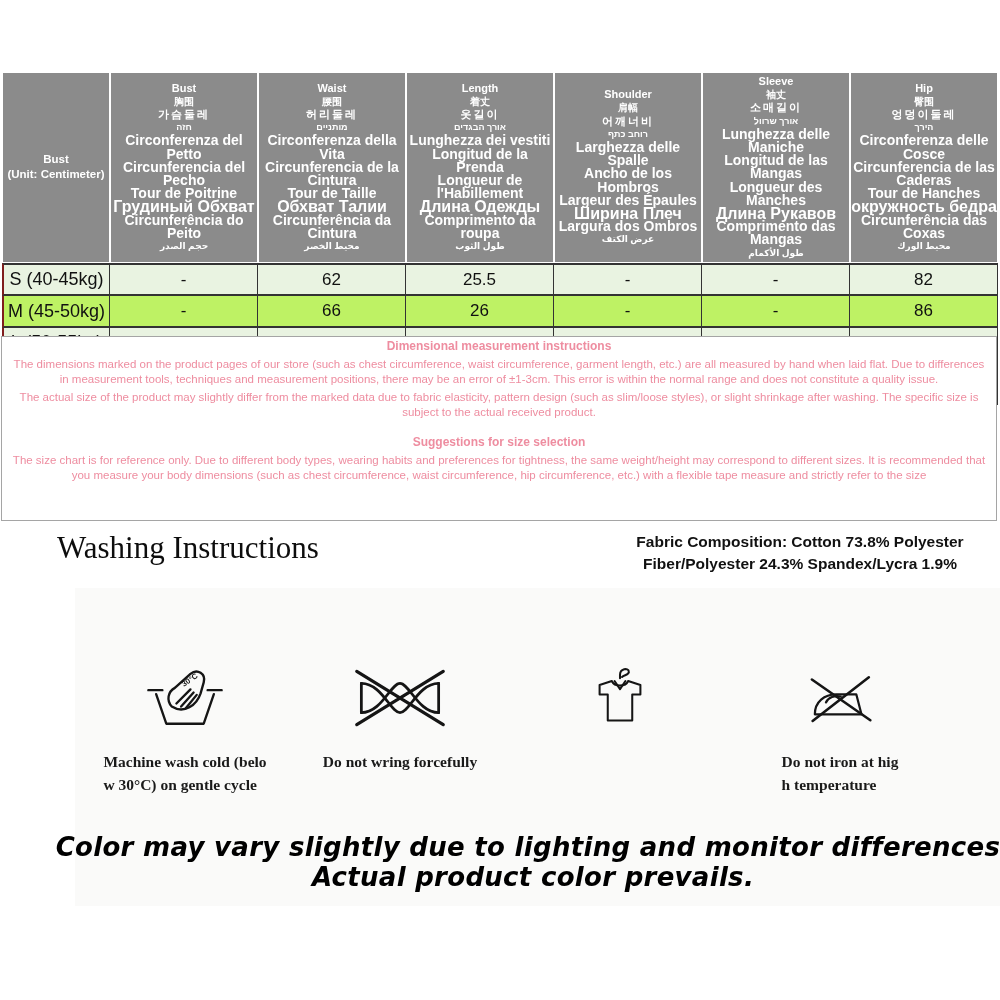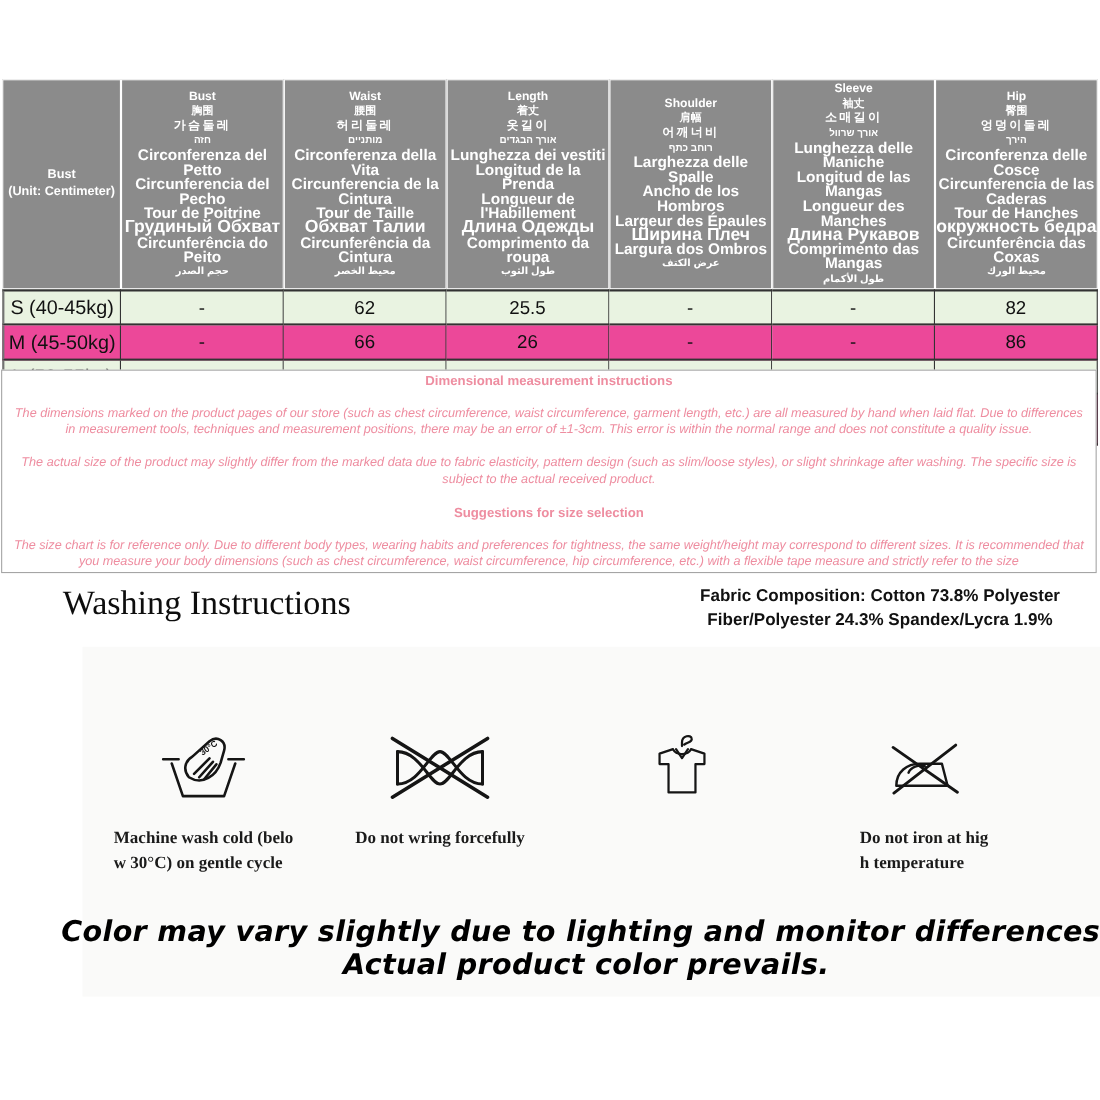--- a/index.html
+++ b/index.html
@@ -16,31 +16,31 @@
   .l-en{font-size:11px;}
   .l-zh{font-size:10px;}
   .l-ko{font-size:11px;letter-spacing:2px;}
   .l-he{font-size:9px;}
   .l-lat{font-size:14px;}
   .l-ru{font-size:16px;}
   .l-ar{font-size:9px;}
   .size-table td{border-right:1.5px solid #333;border-bottom:2px solid #333;height:27.5px;
                  text-align:center;vertical-align:middle;font-size:17px;color:#111;}
   .size-table tbody tr:first-child td{border-top:2px solid #333;}
-  .size-table td:first-child{border-left:2px solid #737373;font-size:18px;}
+  .size-table td:first-child{border-left:2px solid #7f1d1d;font-size:18px;}
   .row-green td{background:#e9f3e1;}
-  .row-white td{background:#ec4899;}
+  .row-white td{background:#bef264;}
 
   
   .notes-box{position:absolute;top:336px;left:1px;width:994px;height:183px;
              border:1px solid #a5a5a5;overflow:hidden;text-align:center;color:#ee8da0;
              background:#fff;}
   .note-h{font-weight:bold;font-size:12px;margin:2px 10px 0;}
   .note-h2{margin-top:16px;}
-  .note-p{font-size:11.5px;line-height:14.5px;margin:16px 9px 0;font-style:italic;}
+  .note-p{font-size:11.5px;line-height:14.5px;margin:4px 9px 0;}
 
   
   .wash-title{position:absolute;top:530px;left:57px;
               font-family:"Liberation Serif","DejaVu Serif",serif;
               font-size:31px;color:#0d0d0d;}
   .fabric{position:absolute;top:531px;left:620px;width:360px;text-align:center;
           font-weight:bold;font-size:15.5px;line-height:22px;color:#111;white-space:pre-line;}
   .wash-panel{position:absolute;top:588px;left:75px;width:925px;height:318px;background:#fafaf9;}
   .wash-item{position:absolute;top:650px;width:216px;text-align:center;}
   .wash-icon{height:96px;display:flex;align-items:center;justify-content:center;}

